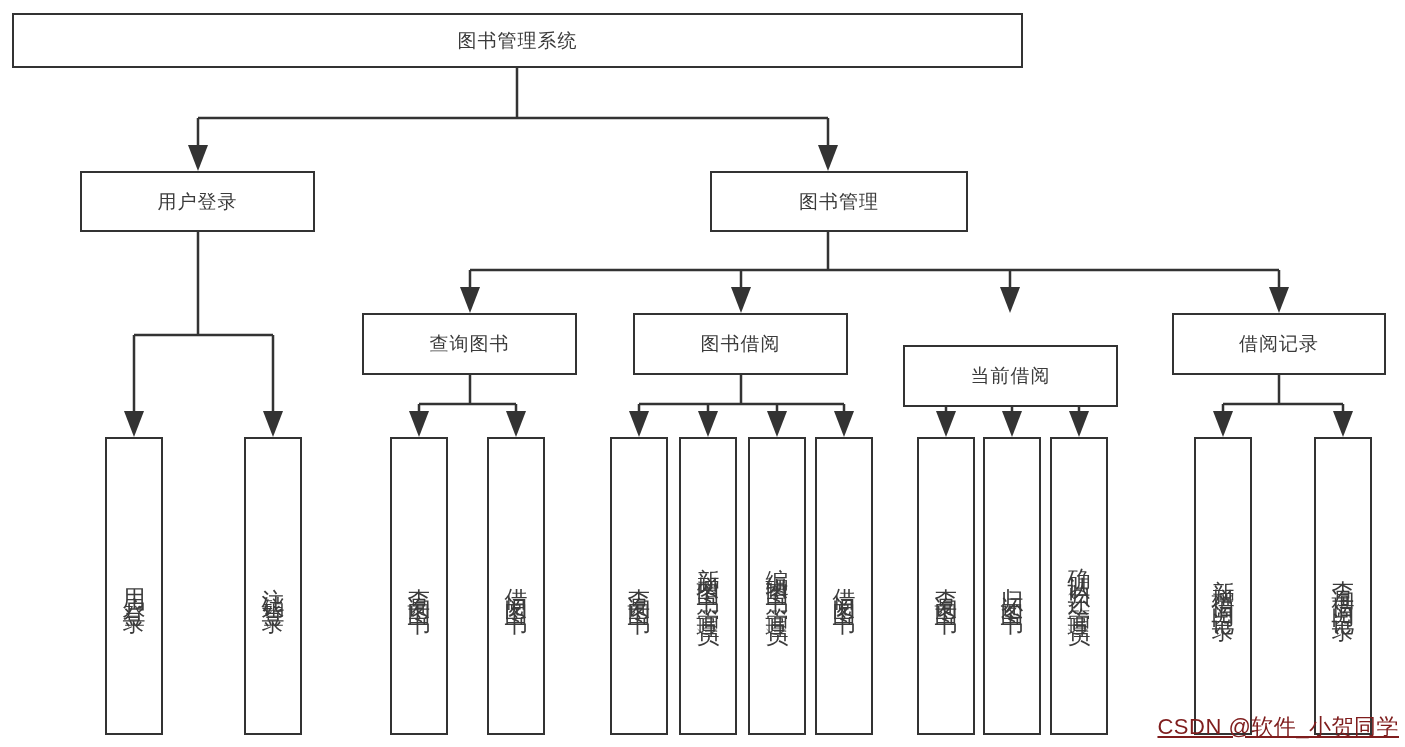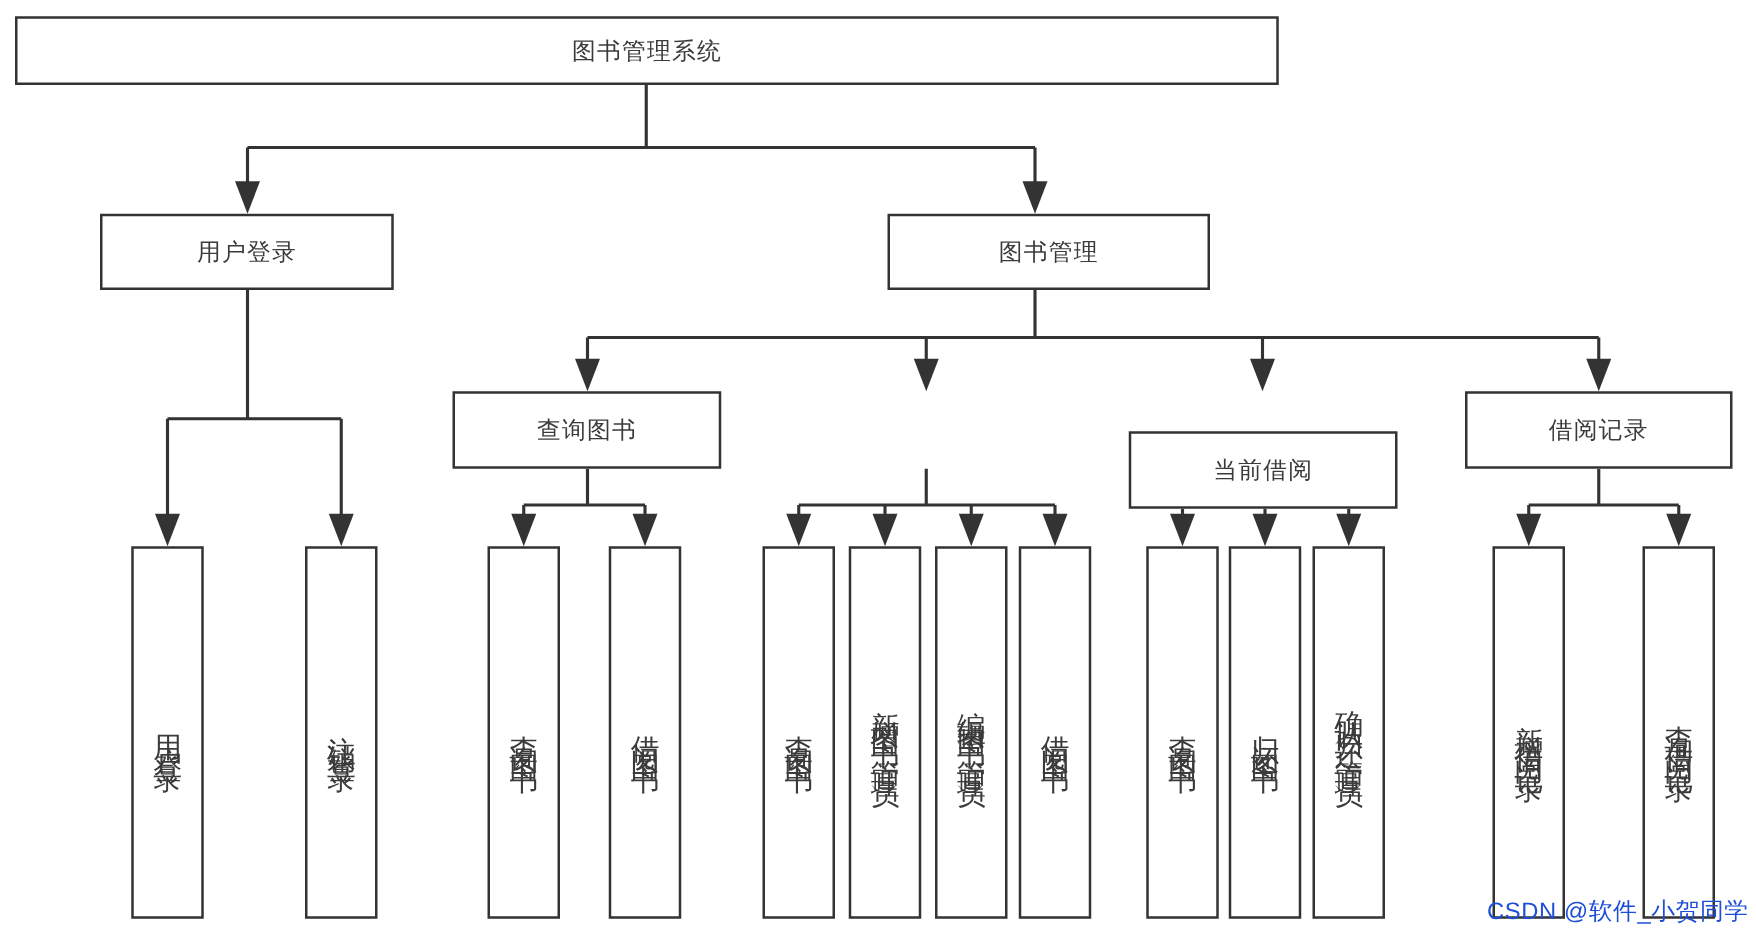--- a/index.html
+++ b/index.html
@@ -42,25 +42,26 @@
     fill: none;
   }
   .connectors polygon {
     fill: #333333;
     stroke: none;
   }
   .watermark {
     position: absolute;
     right: 6px;
     bottom: 5px;
-    font-size: 19px;
-    color: #1d4ed8;
+    font-size: 22px;
+    color: #7f1d1d;
     z-index: 5;
     letter-spacing: 0.5px;
     white-space: nowrap;
+    text-decoration: underline;
   }
 </style>
 </head>
 <body>
 
 <div class="stage">
 
   <svg class="connectors" width="1405" height="747" viewBox="0 0 1405 747">
 
     <path d="M517 68 V118 M198 118 H828 M198 118 V150 M828 118 V150"></path>
@@ -96,20 +97,21 @@
     <polygon points="1223,437 1213,411 1233,411"></polygon>
     <polygon points="1343,437 1333,411 1353,411"></polygon>
   </svg>
 
   <div class="node" style="left:12px; top:13px; width:1011px; height:55px;">图书管理系统</div>
 
   <div class="node" style="left:80px; top:171px; width:235px; height:61px;">用户登录</div>
   <div class="node" style="left:710px; top:171px; width:258px; height:61px;">图书管理</div>
 
   <div class="node" style="left:362px; top:313px; width:215px; height:62px;">查询图书</div>
+  <div class="node" style="left:633px; top:313px; width:215px; height:62px;">图书借阅</div>
   <div class="node" style="left:903px; top:313px; width:215px; height:62px;margin-top:32px;">当前借阅</div>
   <div class="node" style="left:1172px; top:313px; width:214px; height:62px;">借阅记录</div>
 
   <div class="node vnode" style="left:105px; top:437px; width:58px; height:298px;">用户登录</div>
   <div class="node vnode" style="left:244px; top:437px; width:58px; height:298px;">注销登录</div>
 
   <div class="node vnode" style="left:390px; top:437px; width:58px; height:298px;">查询图书</div>
   <div class="node vnode" style="left:487px; top:437px; width:58px; height:298px;">借阅图书</div>
 
   <div class="node vnode" style="left:610px; top:437px; width:58px; height:298px;">查询图书</div>

